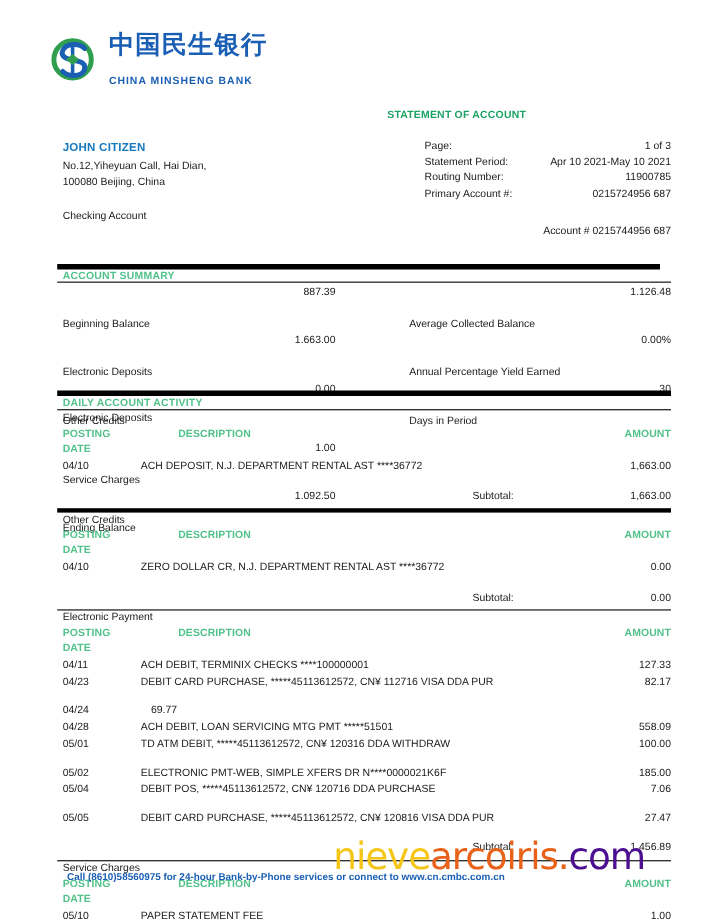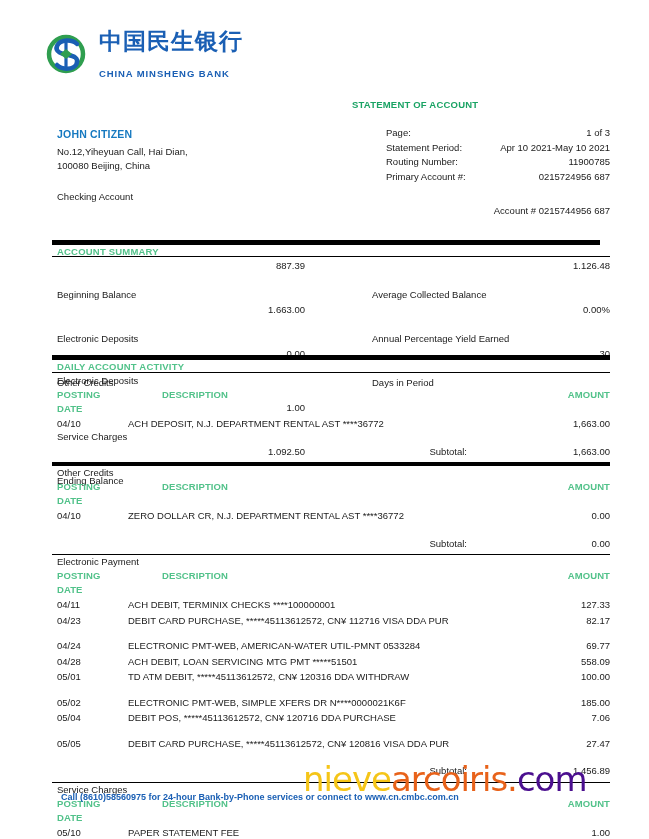--- a/index.html
+++ b/index.html
@@ -415,21 +415,20 @@
         <span class="c-desc">ACH DEBIT, TERMINIX CHECKS ****100000001</span>
         <span class="c-amt">127.33</span>
       </div>
       <div class="txn">
         <span class="c-date">04/23</span>
         <span class="c-desc">DEBIT CARD PURCHASE, *****45113612572, CN¥ 112716 VISA DDA PUR</span>
         <span class="c-amt">82.17</span>
       </div>
       <div class="txn gap">
         <span class="c-date">04/24</span>
-        <span class="c-desc">ELECTRONIC PMT-WEB, AMERICAN-WATER UTIL-PMNT 0533284</span>
         <span class="c-amt">69.77</span>
       </div>
       <div class="txn">
         <span class="c-date">04/28</span>
         <span class="c-desc">ACH DEBIT, LOAN SERVICING MTG PMT *****51501</span>
         <span class="c-amt">558.09</span>
       </div>
       <div class="txn">
         <span class="c-date">05/01</span>
         <span class="c-desc">TD ATM DEBIT, *****45113612572, CN¥ 120316 DDA WITHDRAW</span>

